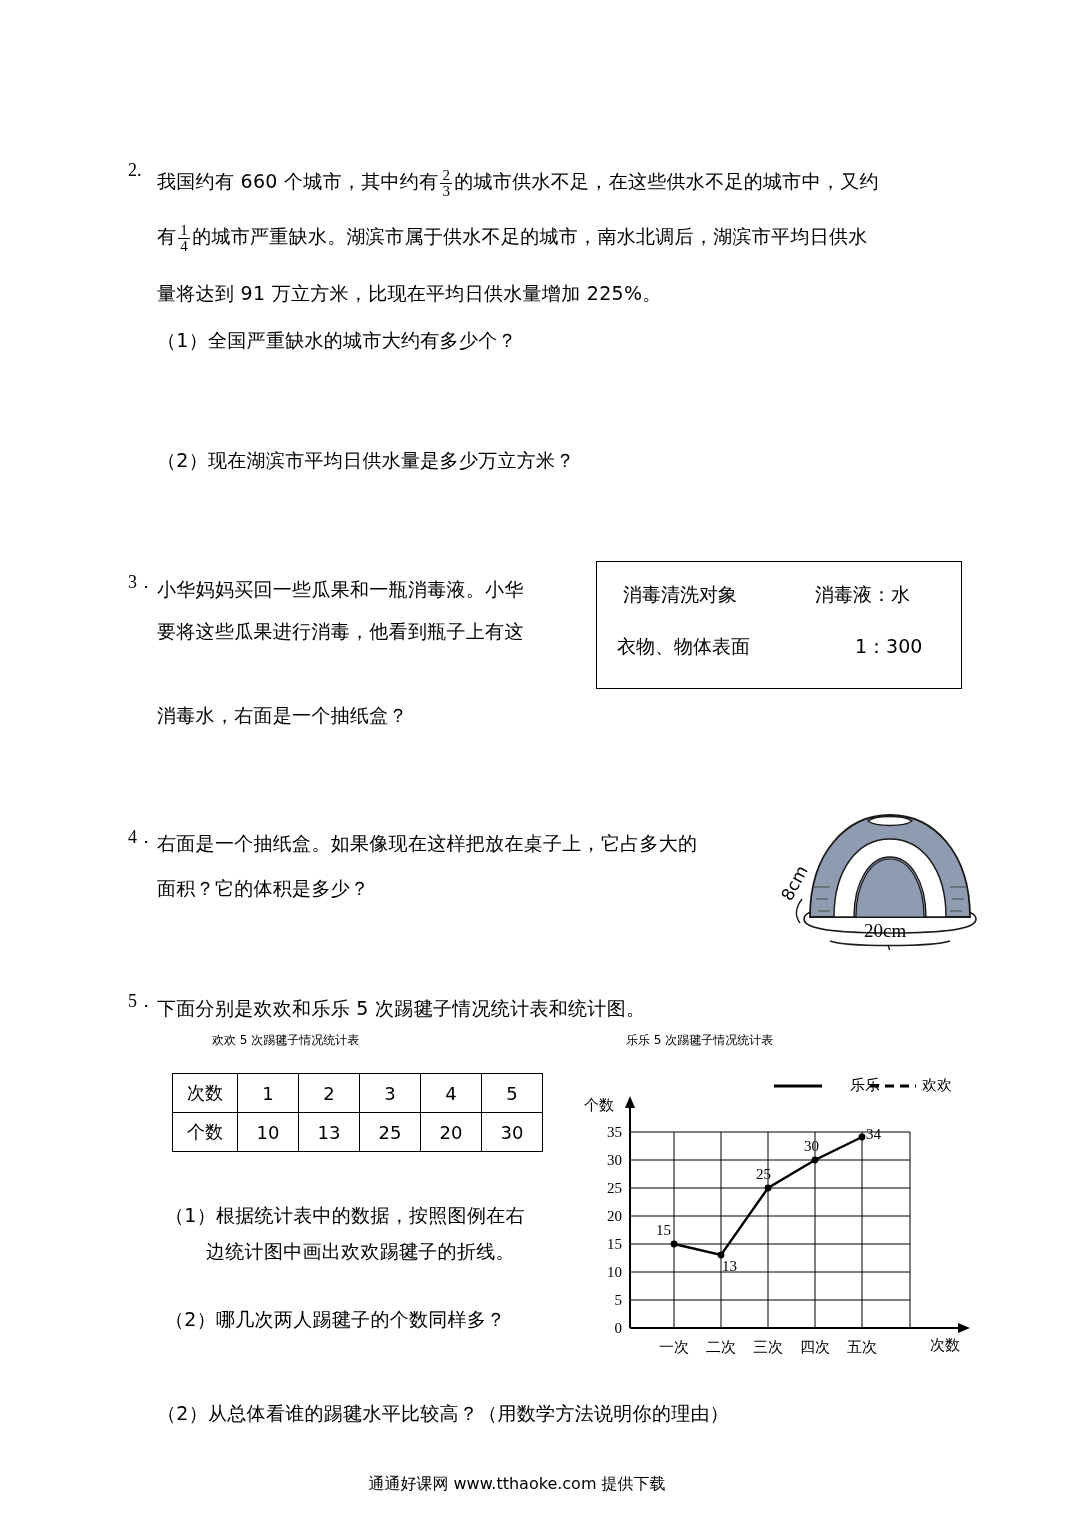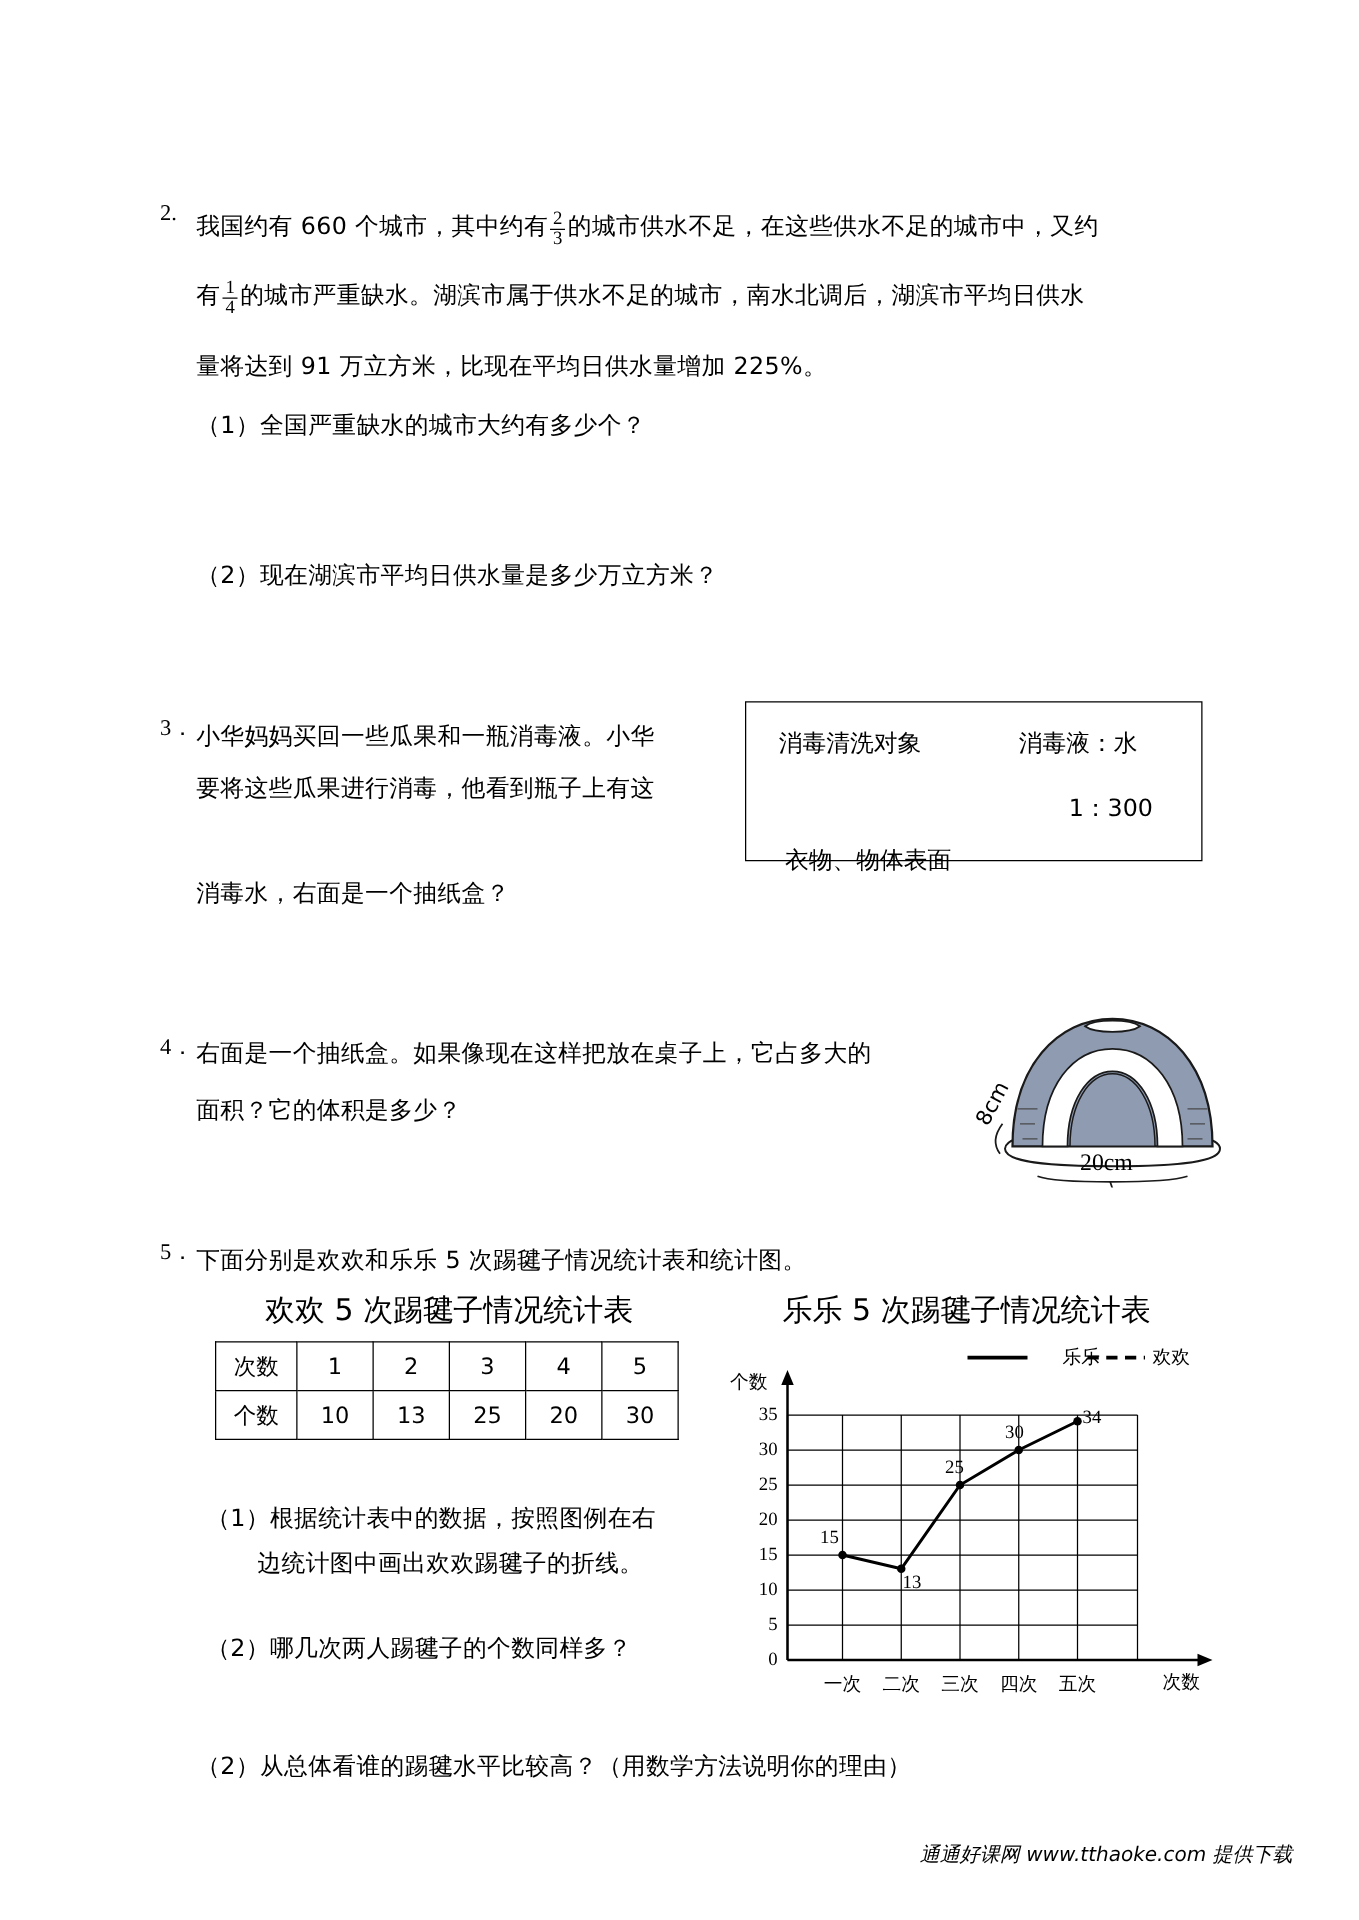--- a/index.html
+++ b/index.html
@@ -78,21 +78,21 @@
     text-align: center;
     font-size: 18px;
     height: 36px;
   }
   table.stat td.hdr { width: 62px; }
   table.stat td.cell { width: 58px; }
 
   .tbl-title {
     position: absolute;
     font-family: "DejaVu Sans", sans-serif;
-    font-size: 24px;
+    font-size: 12px;
     font-weight: normal;
     white-space: nowrap;
   }
 
   
   .chart {
     position: absolute;
   }
   .chart-axis-label {
     position: absolute;
@@ -126,25 +126,24 @@
     font-size: 15px;
     white-space: nowrap;
   }
 
   
   .footer {
     position: absolute;
     left: 0;
     top: 1474px;
     width: 1034px;
-    text-align: right;
+    text-align: center;
     font-family: "DejaVu Sans", sans-serif;
     font-size: 16px;
     color: #000;
-    font-style: italic;
   }
 </style>
 </head>
 <body>
 
 <div class="page">
 
   <div class="qnum" style="left:128px; top:160px;">2.</div>
 
   <div class="ptext" style="left:157px; top:158px;">
@@ -163,21 +162,21 @@
 
   <div class="qnum" style="left:128px; top:570px;">3．</div>
 
   <div class="ptext" style="left:157px; top:608px;">要将这些瓜果进行消毒，他看到瓶子上有这</div>
   <div class="ptext" style="left:157px; top:566px;">小华妈妈买回一些瓜果和一瓶消毒液。小华</div>
   <div class="ptext" style="left:157px; top:692px;">消毒水，右面是一个抽纸盒？</div>
 
   <div class="box3" style="left:596px; top:561px; width:366px; height:128px;">
     <div class="row" style="left:26px; top:20px;">消毒清洗对象</div>
     <div class="row" style="left:218px; top:20px;">消毒液：水</div>
-    <div class="row" style="left:31px; top:72px;margin-top:41px;">衣物、物体表面</div>
+    <div class="row" style="left:20px; top:72px;">衣物、物体表面</div>
     <div class="row" style="left:258px; top:72px;">1：300</div>
   </div>
 
   <div class="qnum" style="left:128px; top:825px;">4．</div>
   <div class="ptext" style="left:157px; top:865px;">面积？它的体积是多少？</div>
   <div class="ptext" style="left:157px; top:820px;">右面是一个抽纸盒。如果像现在这样把放在桌子上，它占多大的</div>
 
   <div class="tissue" style="left:790px; top:795px; width:200px; height:155px;">
     <svg width="200" height="155" viewBox="0 0 200 155">
 

